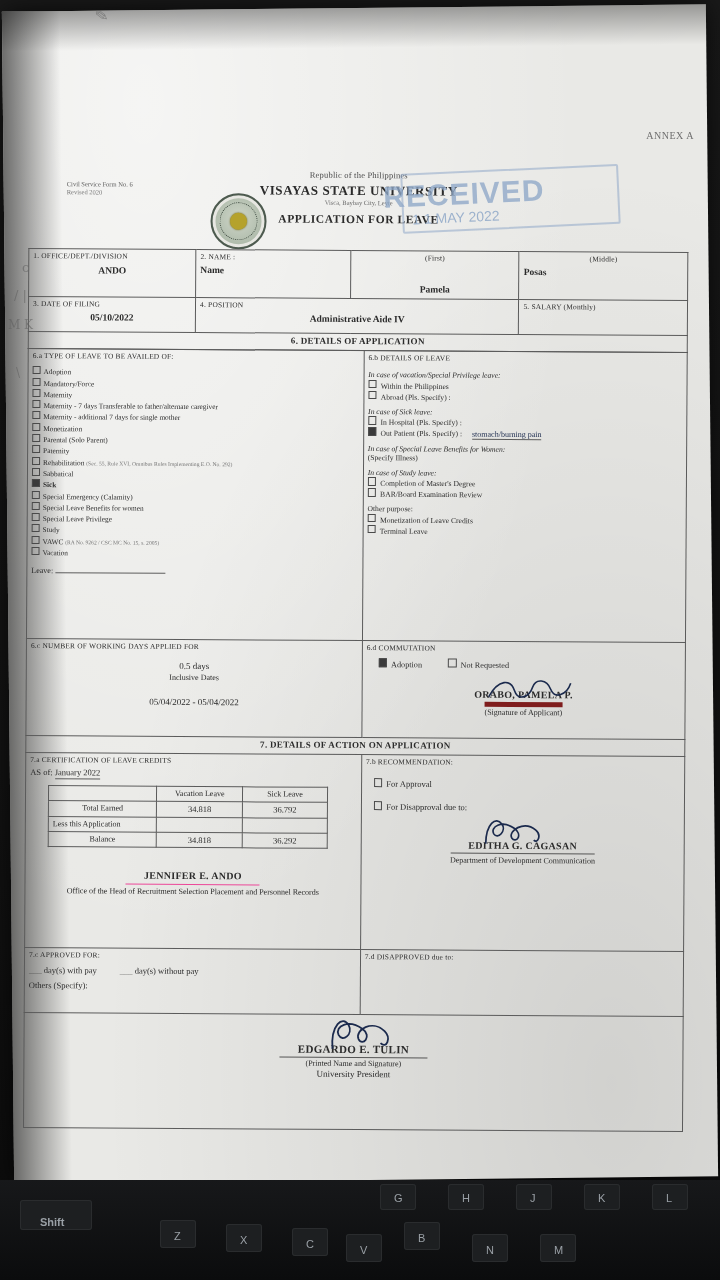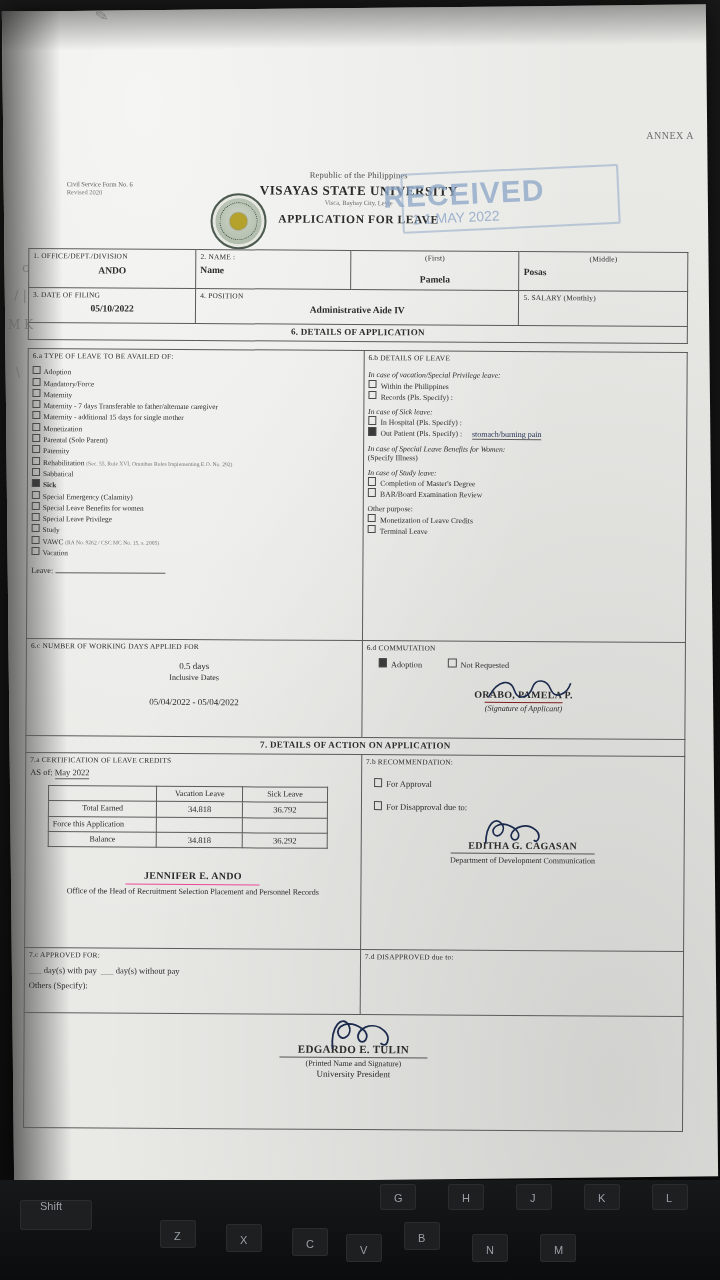--- a/index.html
+++ b/index.html
@@ -149,21 +149,21 @@
         <td style="width:164px;height:34px;">
           <div class="lbl">1. OFFICE/DEPT./DIVISION</div>
           <div class="val" style="margin-top:5px;">ANDO</div>
         </td>
         <td style="width:156px;">
           <div class="lbl">2. NAME :</div>
           <div class="val" style="text-align:left;margin-top:4px;">Name</div>
         </td>
         <td style="width:170px;">
           <div class="lbl center">(First)</div>
-          <div class="val" style="margin-top:12px;">Pamela</div>
+          <div class="val" style="margin-top:22px;">Pamela</div>
         </td>
         <td style="width:170px;">
           <div class="lbl center">(Middle)</div>
           <div class="val" style="text-align:left;margin-top:4px;">Posas</div>
         </td>
       </tr>
       <tr>
         <td style="height:30px;">
           <div class="lbl">3. DATE OF FILING</div>
           <div class="val" style="margin-top:4px;">05/10/2022</div>
@@ -186,21 +186,21 @@
     <table class="box" style="left:0;top:180px;width:660px;">
       <tbody>
           <tr>
         <td style="width:330px;height:285px;">
           <div class="lbl">6.a TYPE OF LEAVE TO BE AVAILED OF:</div>
           <ul class="leftlist" style="margin-top:6px;">
             <li><span class="cb"></span><span>Adoption</span></li>
             <li><span class="cb"></span><span>Mandatory/Force</span></li>
             <li><span class="cb"></span><span>Maternity</span></li>
             <li><span class="cb"></span><span>Maternity - 7 days Transferable to father/alternate caregiver</span></li>
-            <li><span class="cb"></span><span>Maternity - additional 15 days for single mother</span></li>
+            <li><span class="cb"></span><span>Maternity - additional 7 days for single mother</span></li>
             <li><span class="cb"></span><span>Monetization</span></li>
             <li><span class="cb"></span><span>Parental (Solo Parent)</span></li>
             <li><span class="cb"></span><span>Paternity</span></li>
             <li><span class="cb"></span><span>Rehabilitation</span> <span class="tiny">(Sec. 55, Rule XVI, Omnibus Rules Implementing E.O. No. 292)</span></li>
             <li><span class="cb"></span><span>Sabbatical</span></li>
             <li><span class="cb checked"></span><span class="bold">Sick</span></li>
             <li><span class="cb"></span><span>Special Emergency (Calamity)</span></li>
             <li><span class="cb"></span><span>Special Leave Benefits for women</span></li>
             <li><span class="cb"></span><span>Special Leave Privilege</span></li>
             <li><span class="cb"></span><span>Study</span></li>
@@ -213,21 +213,21 @@
           </div>
         </td>
 
         <td style="width:330px;">
           <div class="lbl">6.b DETAILS OF LEAVE</div>
           <div class="rightblk" style="margin-top:8px;">
 
             <div class="grp">
               <div class="grp-title">In case of vacation/Special Privilege leave:</div>
               <div><span class="cbo"></span><span>Within the Philippines</span></div>
-              <div><span class="cbo"></span><span>Records (Pls. Specify) :</span></div>
+              <div><span class="cbo"></span><span>Abroad (Pls. Specify) :</span></div>
             </div>
 
             <div class="grp">
               <div class="grp-title">In case of Sick leave:</div>
               <div><span class="cbo"></span><span>In Hospital (Pls. Specify) :</span></div>
               <div>
                 <span class="cbo" style="background:#3a3a3a;"></span><span>Out Patient (Pls. Specify) :</span>
                 <span class="ink" style="margin-left:8px;border-bottom:1px solid #5d5d5d;font-size:8px;">stomach/burning pain</span>
               </div>
             </div>
@@ -264,51 +264,51 @@
           <div class="lbl">6.d COMMUTATION</div>
           <div style="margin-top:6px;font-size:8.2px;padding-left:12px;">
             <span><span class="cbo" style="background:#3a3a3a;"></span><span>Adoption</span></span>
             <span style="margin-left:24px;"><span class="cbo"></span><span>Not Requested</span></span>
           </div>
           <div style="position:relative;margin-top:18px;text-align:center;">
             <svg class="swirl" style="left:118px;top:-14px;" width="90" height="28" viewBox="0 0 90 28">
               <path d="M4 22 C14 4, 26 4, 30 16 C33 25, 44 24, 48 12 C51 3, 62 4, 66 14 C70 24, 82 20, 86 8" fill="none" stroke="#1b2a4d" stroke-width="1.6"></path>
             </svg>
             <div class="namebold">ORABO, PAMELA P.</div>
-            <div class="subtle" style="border-top:1px solid #7f1d1d;display:inline-block;padding-top:1px;font-style:italic;">(Signature of Applicant)</div>
+            <div class="subtle" style="border-top:5px solid #7f1d1d;display:inline-block;padding-top:1px;">(Signature of Applicant)</div>
           </div>
         </td>
       </tr>
 
       <tr>
         <td colspan="2" class="sect" style="height:12px;">7. DETAILS OF ACTION ON APPLICATION</td>
       </tr>
 
       <tr>
         <td style="height:190px;">
           <div class="lbl">7.a CERTIFICATION OF LEAVE CREDITS</div>
           <div style="font-size:8.5px;margin-top:3px;">
             <span>AS of:</span>
-            <span class="underline">May 2022</span>
+            <span class="underline">January 2022</span>
           </div>
 
           <table class="box credits" style="position:relative;left:18px;top:6px;width:280px;">
             <tbody>
                   <tr>
               <td class="hd" style="width:110px;"></td>
               <td class="hd" style="width:85px;">Vacation Leave</td>
               <td class="hd" style="width:85px;">Sick Leave</td>
             </tr>
             <tr>
               <td class="hd">Total Earned</td>
               <td class="num">34.818</td>
               <td class="num">36.792</td>
             </tr>
             <tr>
-              <td>Force this Application</td>
+              <td>Less this Application</td>
               <td class="num"></td>
               <td class="num"></td>
             </tr>
             <tr>
               <td class="hd">Balance</td>
               <td class="num">34.818</td>
               <td class="num">36.292</td>
             </tr>
           </tbody>
               </table>
@@ -335,21 +335,21 @@
             <div class="subtle" style="margin-top:2px;">Department of Development Communication</div>
           </div>
         </td>
       </tr>
 
       <tr>
         <td style="height:60px;">
           <div class="lbl">7.c APPROVED FOR:</div>
           <div style="font-size:8.5px;margin-top:6px;">
             <span>___ day(s) with pay</span>
-            <span style="margin-left:2px;">___ day(s) without pay</span>
+            <span style="margin-left:21px;">___ day(s) without pay</span>
           </div>
           <div style="font-size:8.5px;margin-top:4px;">Others (Specify):</div>
         </td>
         <td>
           <div class="lbl">7.d DISAPPROVED due to:</div>
         </td>
       </tr>
 
       <tr>
         <td colspan="2" style="height:110px;">
@@ -363,21 +363,21 @@
           </div>
         </td>
       </tr>
     </tbody>
       </table>
 
   </div>
 
   <div class="keyboard">
     <div class="keycap" style="left:20px;top:20px;width:72px;height:30px;"></div>
-    <div class="key" style="left:40px;top:20px;">Shift</div>
+    <div class="key" style="left:40px;top:36px;font-weight:bold;">Shift</div>
 
     <div class="keycap" style="left:380px;top:4px;width:36px;height:26px;"></div>
     <div class="key" style="left:394px;top:12px;">G</div>
     <div class="keycap" style="left:448px;top:4px;width:36px;height:26px;"></div>
     <div class="key" style="left:462px;top:12px;">H</div>
     <div class="keycap" style="left:516px;top:4px;width:36px;height:26px;"></div>
     <div class="key" style="left:530px;top:12px;">J</div>
     <div class="keycap" style="left:584px;top:4px;width:36px;height:26px;"></div>
     <div class="key" style="left:598px;top:12px;">K</div>
     <div class="keycap" style="left:652px;top:4px;width:36px;height:26px;"></div>

